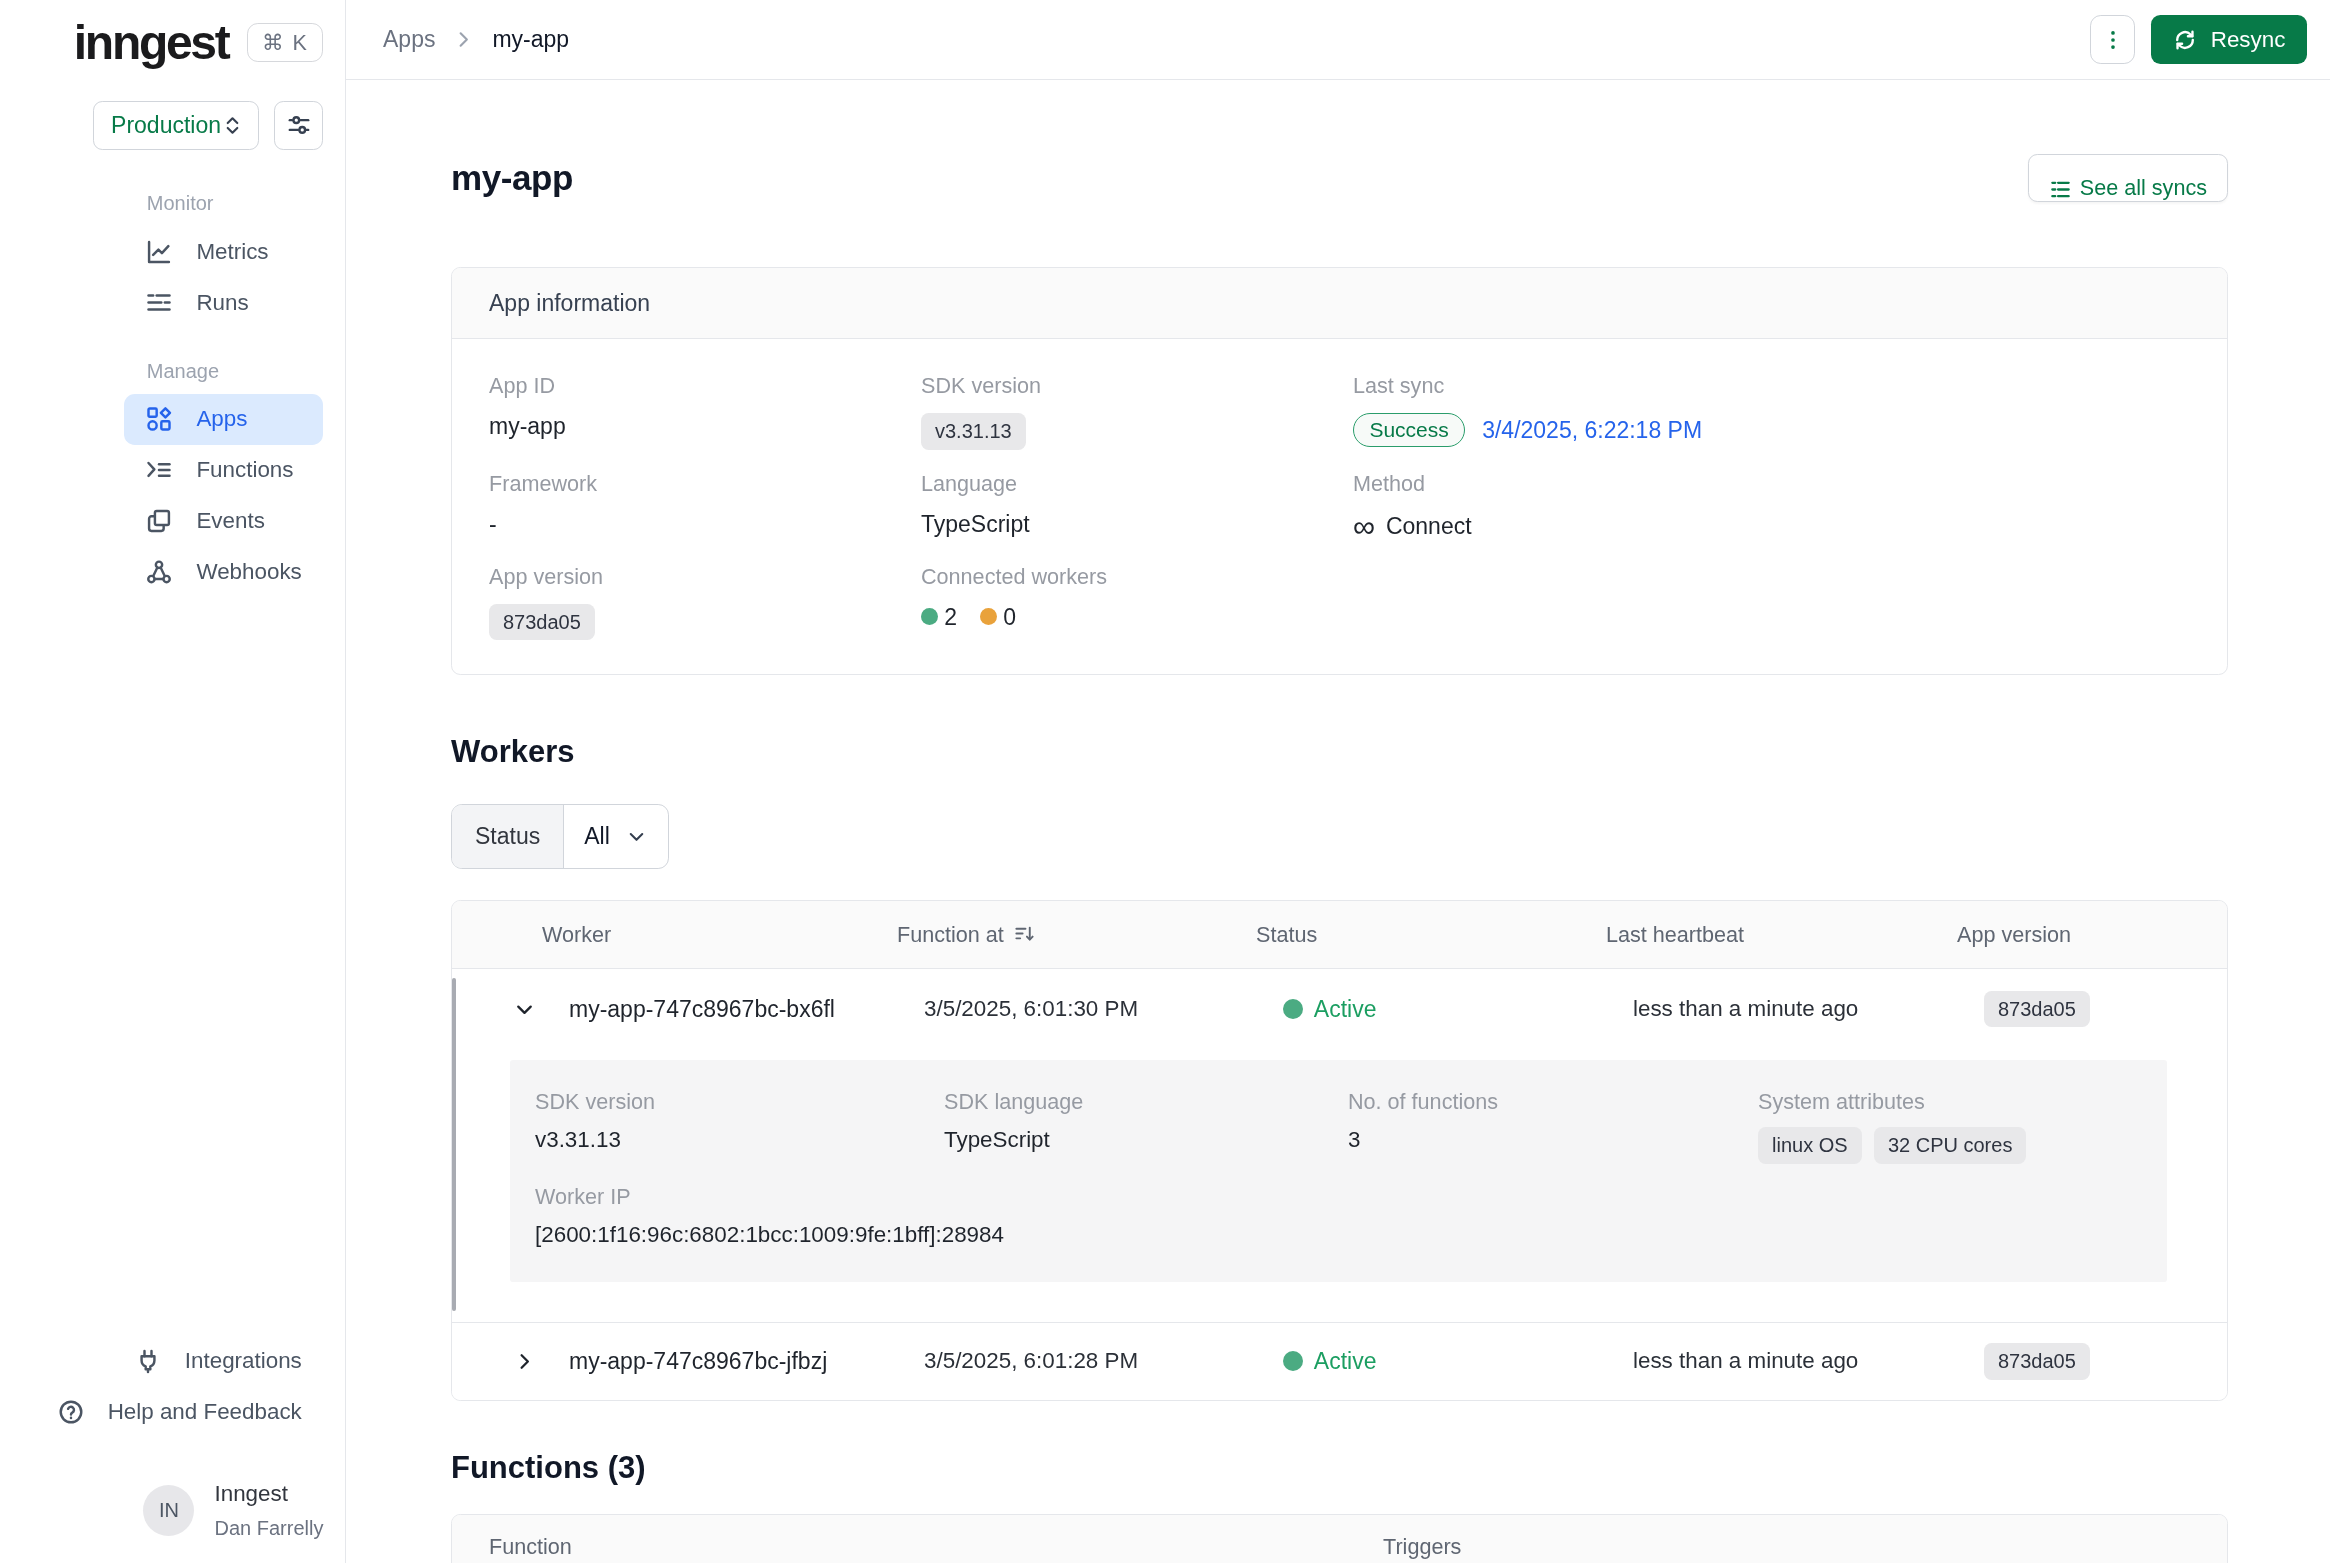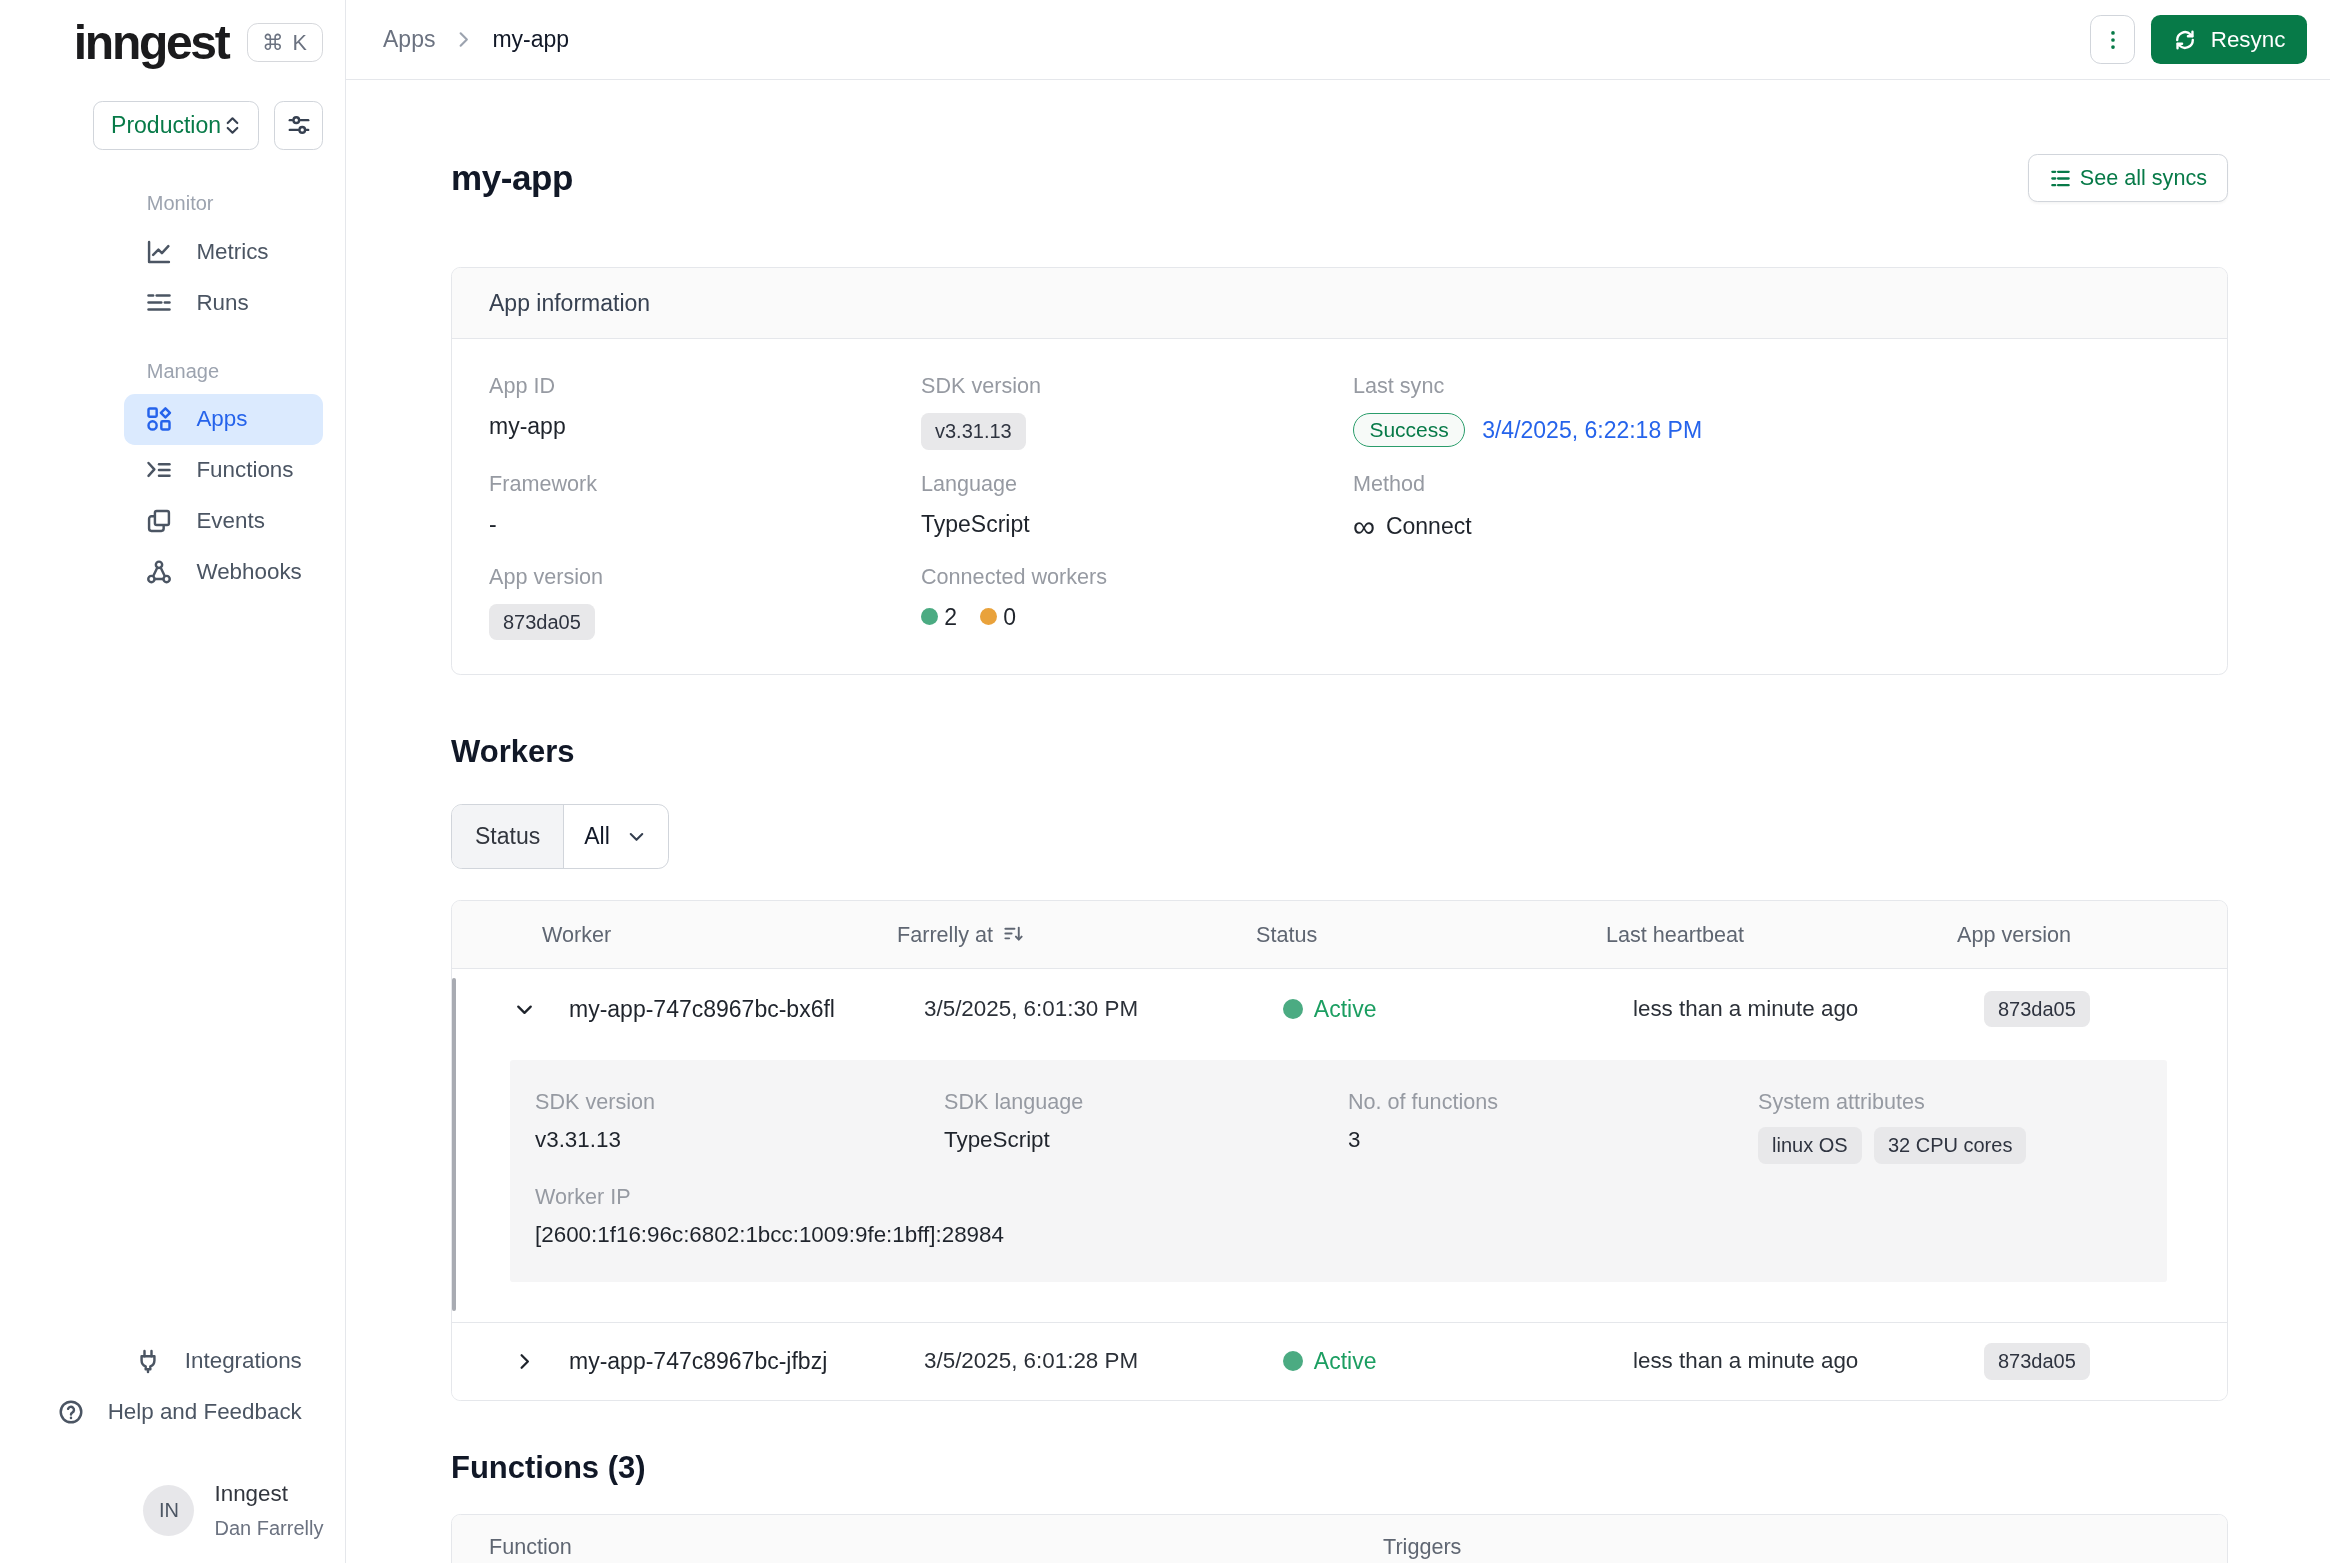--- a/index.html
+++ b/index.html
@@ -77,21 +77,21 @@
     height:49px; border:none; border-radius:9.3px; background:#077A48; color:#fff;
     display:flex; align-items:center; gap:12.3px; padding:0 21.6px;
     font-size:22.4px; font-weight:500; cursor:pointer;text-align:center;
   }
 
   .content { flex:1; padding:74px 102px 0 105px; overflow:hidden; }
   .page-head { display:flex; align-items:center; justify-content:space-between; }
   .page-title { font-size:35px; font-weight:700; color:#111827; letter-spacing:-0.4px; }
   .syncs-btn {
     height:48px; background:#fff; border:1.5px solid #d1d5db; border-radius:9.3px;
-    display:flex; align-items:center; gap:8px; padding:0 20px;
+    display:flex; align-items:flex-end; gap:8px; padding:0 20px;
     color:#077A48; font-size:21.6px; font-weight:500; cursor:pointer;
     box-shadow:0 1.5px 2.3px rgba(0,0,0,0.04);
   }
 
   .card { border:1.5px solid #e5e7eb; border-radius:9.3px; background:#fff; overflow:hidden; }
   .appinfo-card { margin-top:65px; }
   .card-header {
     background:#fafafa; border-bottom:1.5px solid #e5e7eb;
     padding:21.6px 37px; font-size:23px; color:#374151;
   }
@@ -455,21 +455,21 @@
               </svg>
           </span>
         </span>
       </div>
 
       <section class="card">
         <div class="wtable-header">
           <div></div>
           <div>Worker</div>
           <div class="th-sort">
-            <span>Farrelly at</span>
+            <span>Function at</span>
             <span>
               <svg class="icon-s" viewBox="0 0 24 24" fill="none" stroke="currentColor" stroke-width="2" stroke-linecap="round" stroke-linejoin="round">
                   <line x1="3.5" y1="6" x2="13" y2="6"></line>
                   <line x1="3.5" y1="11" x2="10" y2="11"></line>
                   <line x1="3.5" y1="16" x2="7.5" y2="16"></line>
                   <path d="M17.5 5v12"></path>
                   <path d="M14.5 14.2l3 3.2 3-3.2"></path>
                 </svg>
             </span>
           </div>

